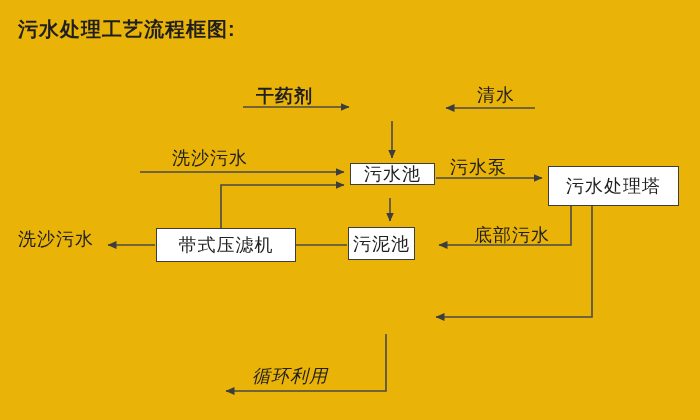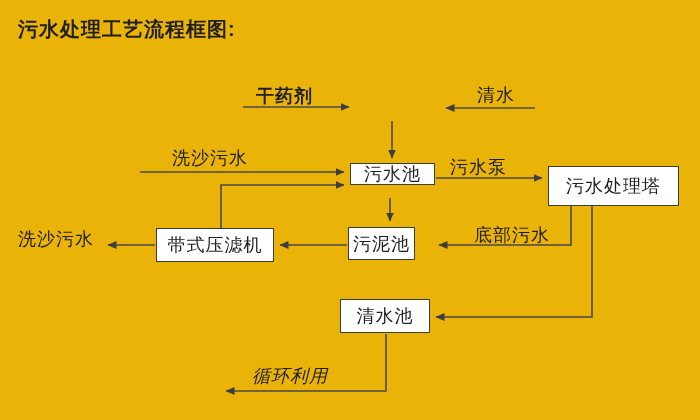--- a/index.html
+++ b/index.html
@@ -48,21 +48,21 @@
     position: absolute;
     font-size: 18px;
     letter-spacing: 1px;
     white-space: nowrap;
   }
   
   .n-dosing   { left: 355px; top:  88px; width:  85px; height: 33px; }
   .n-sewage   { left: 350px; top: 163px; width:  85px; height: 22px; }
   .n-tower    { left: 548px; top: 166px; width: 131px; height: 40px; }
   .n-sludge   { left: 348px; top: 227px; width:  67px; height: 33px; text-align: right; }
-  .n-press    { left: 156px; top: 228px; width: 118px; height: 34px; }
+  .n-press    { left: 156px; top: 228px; width: 140px; height: 34px; }
   .n-clean    { left: 340px; top: 299px; width:  90px; height: 34px; }
   
   .l-dry      { left: 256px; top:  84px; font-weight: bold; }
   .l-cleanw   { left: 477px; top:  83px; }
   .l-sandwash { left: 172px; top: 146px; }
   .l-sewpump  { left: 450px; top: 155px; }
   .l-filtered { left: 258px; top: 190px; }
   .l-sludpump { left: 284px; top: 224px; }
   .l-bottom   { left: 474px; top: 223px; }
   .l-mudcake  { left: 18px;  top: 227px; }
@@ -102,23 +102,20 @@
   </div>
   <div class="node n-tower">
     <span>污水处理塔</span>
   </div>
   <div class="node n-sludge">
     <span>污泥池</span>
   </div>
   <div class="node n-press">
     <span>带式压滤机</span>
   </div>
-  <div class="node n-clean">
-    <span>清水池</span>
-  </div>
 
   <span class="flow-label l-dry">干药剂</span>
   <span class="flow-label l-cleanw">清水</span>
   <span class="flow-label l-sandwash">洗沙污水</span>
   <span class="flow-label l-sewpump">污水泵</span>
   <span class="flow-label l-bottom">底部污水</span>
   <span class="flow-label l-mudcake">洗沙污水</span>
   <span class="flow-label l-recycle">循环利用</span>
 
 </div>

